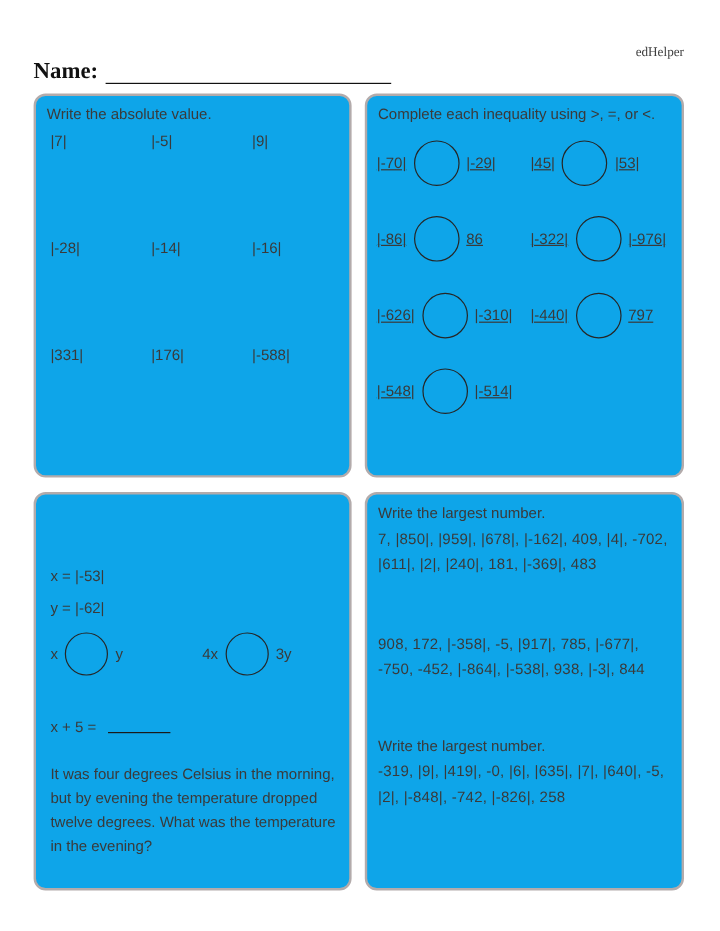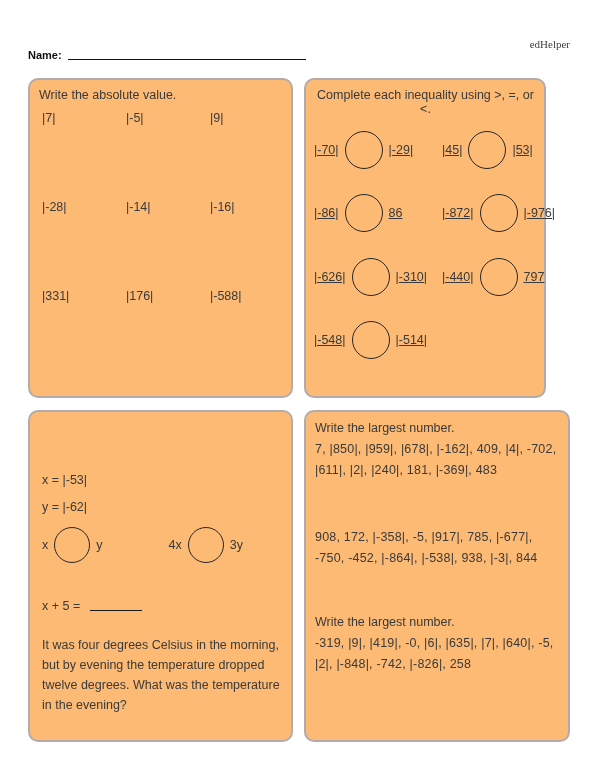--- a/index.html
+++ b/index.html
@@ -11,39 +11,39 @@
     color:#3a3a3a;
     overflow:hidden;
   }
   .logo{
     position:absolute;top:38px;right:30px;
     font-family:"Liberation Serif", serif;
     font-size:11px;color:#3f3f3f;
   }
   .name-row{
     position:absolute;top:49px;left:28px;
-    font-family:Liberation Sans, sans-serif;
-    font-size:11px;font-weight:bold;color:#111;
+    font-family:Liberation Serif, serif;
+    font-size:19px;font-weight:bold;color:#111;
     display:flex;align-items:flex-end;
   }
   .name-line{
     display:inline-block;width:238px;height:1px;
     border-bottom:1.6px solid #111;
     margin-left:6px;margin-bottom:1px;
   }
   .wbox{
     position:absolute;
     border:2px solid #b3abab;
     border-radius:10px;
-    background:#fdba74;
+    background:#0ea5e9;
     box-sizing:border-box;
     font-size:12.5px;
   }
   #box-abs{left:28px;top:78px;width:265px;height:320px;}
-  #box-ineq{left:304px;top:78px;width:242px;height:320px;text-align:center;}
+  #box-ineq{left:304px;top:78px;width:266px;height:320px;}
   #box-vars{left:28px;top:410px;width:265px;height:332px;}
   #box-lists{left:304px;top:410px;width:266px;height:332px;}
   .box-title{padding:8px 8px 0 9px;font-size:12.5px;color:#3a3a3a;}
   
   .abs-grid{
     display:grid;
     grid-template-columns:84px 84px 1fr;
     grid-auto-rows:89px;
     padding-left:12px;margin-top:9px;
   }
@@ -126,21 +126,21 @@
         </div>
       </div>
 
       <div class="ineq-row">
         <div class="ineq-group g1">
           <span>|-86|</span>
           <span class="circle"></span>
           <span>86</span>
         </div>
         <div class="ineq-group">
-          <span>|-872|</span>
+          <span>|-322|</span>
           <span class="circle"></span>
           <span>|-976|</span>
         </div>
       </div>
 
       <div class="ineq-row">
         <div class="ineq-group g1">
           <span>|-626|</span>
           <span class="circle"></span>
           <span>|-310|</span>

